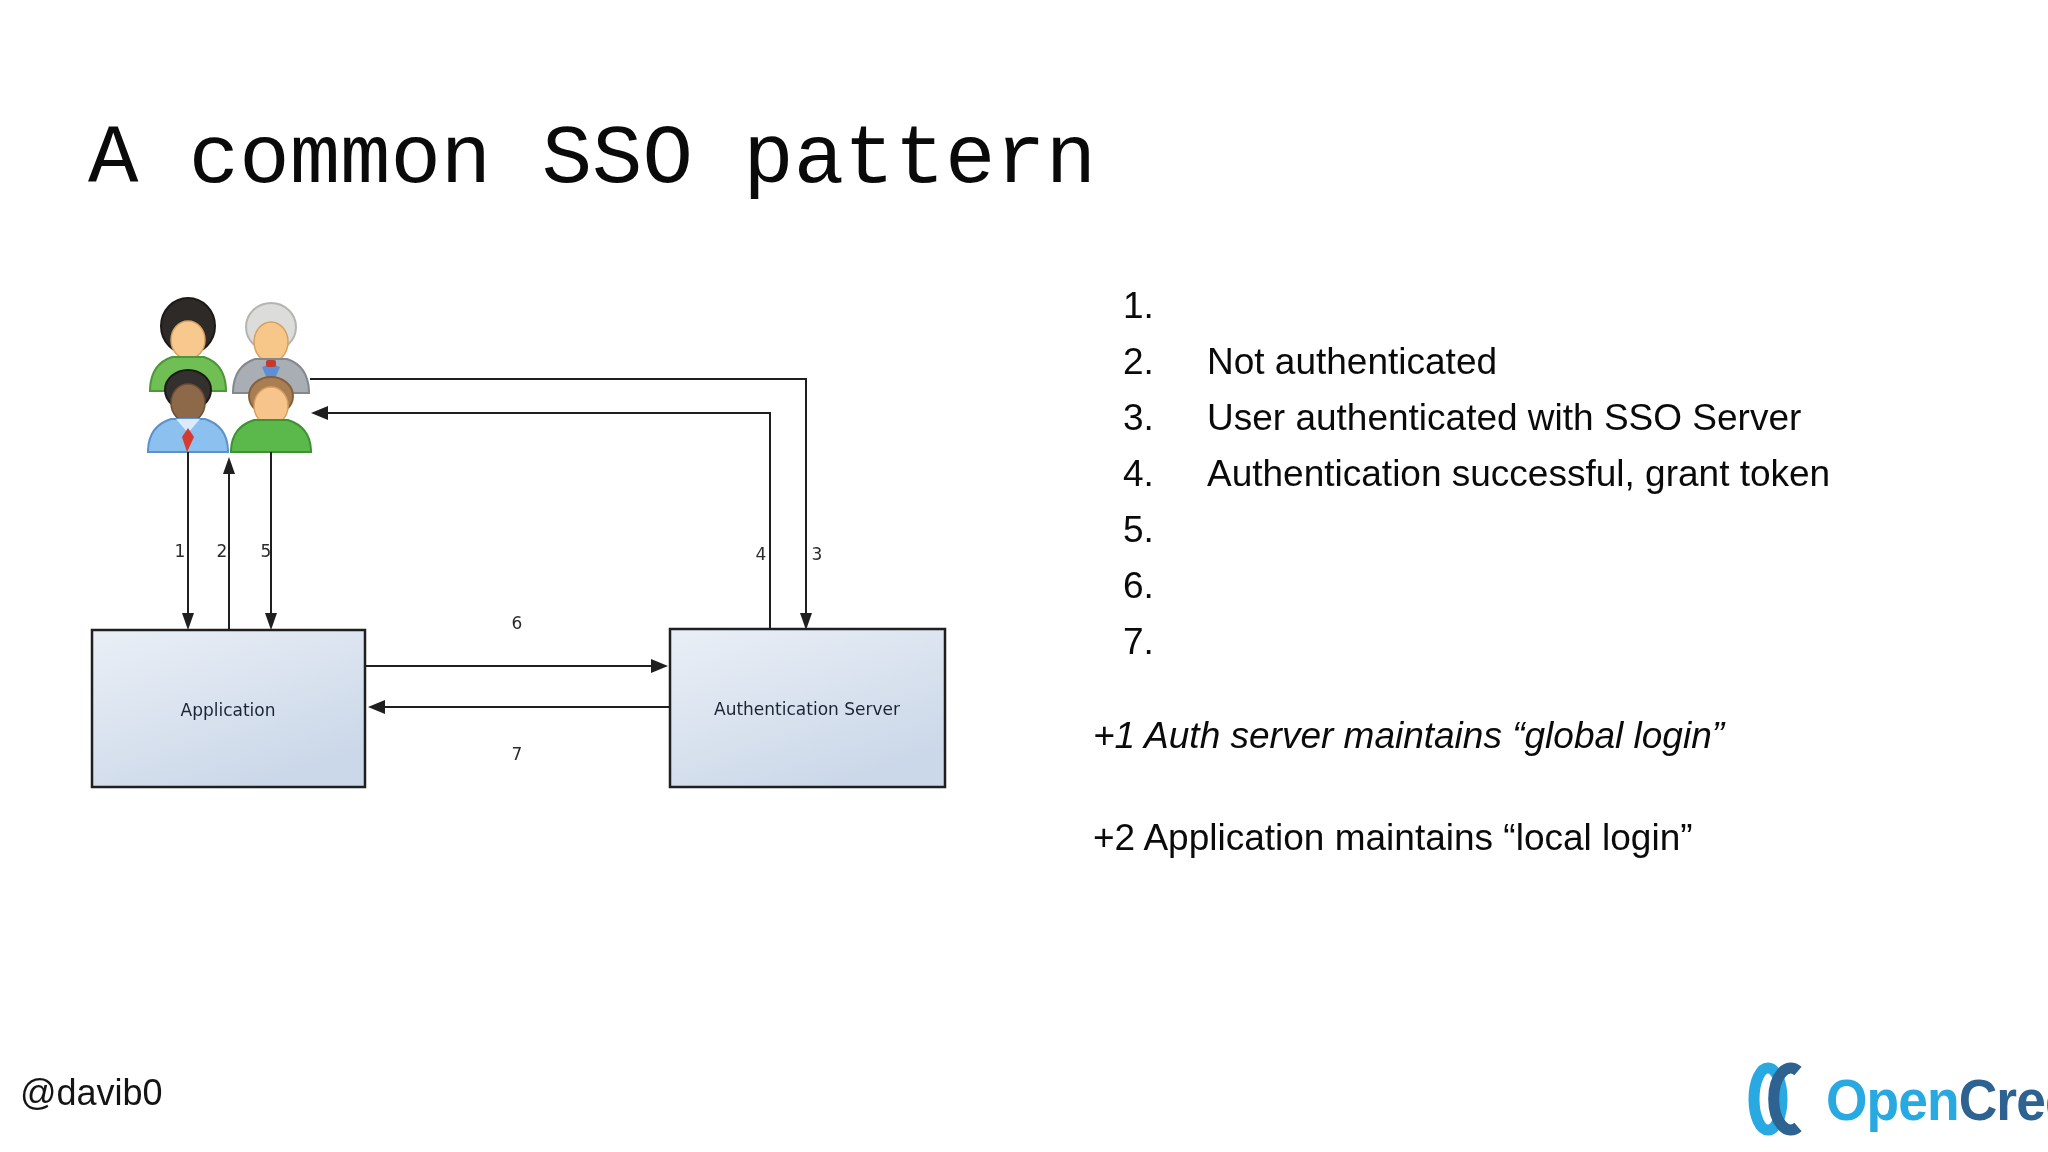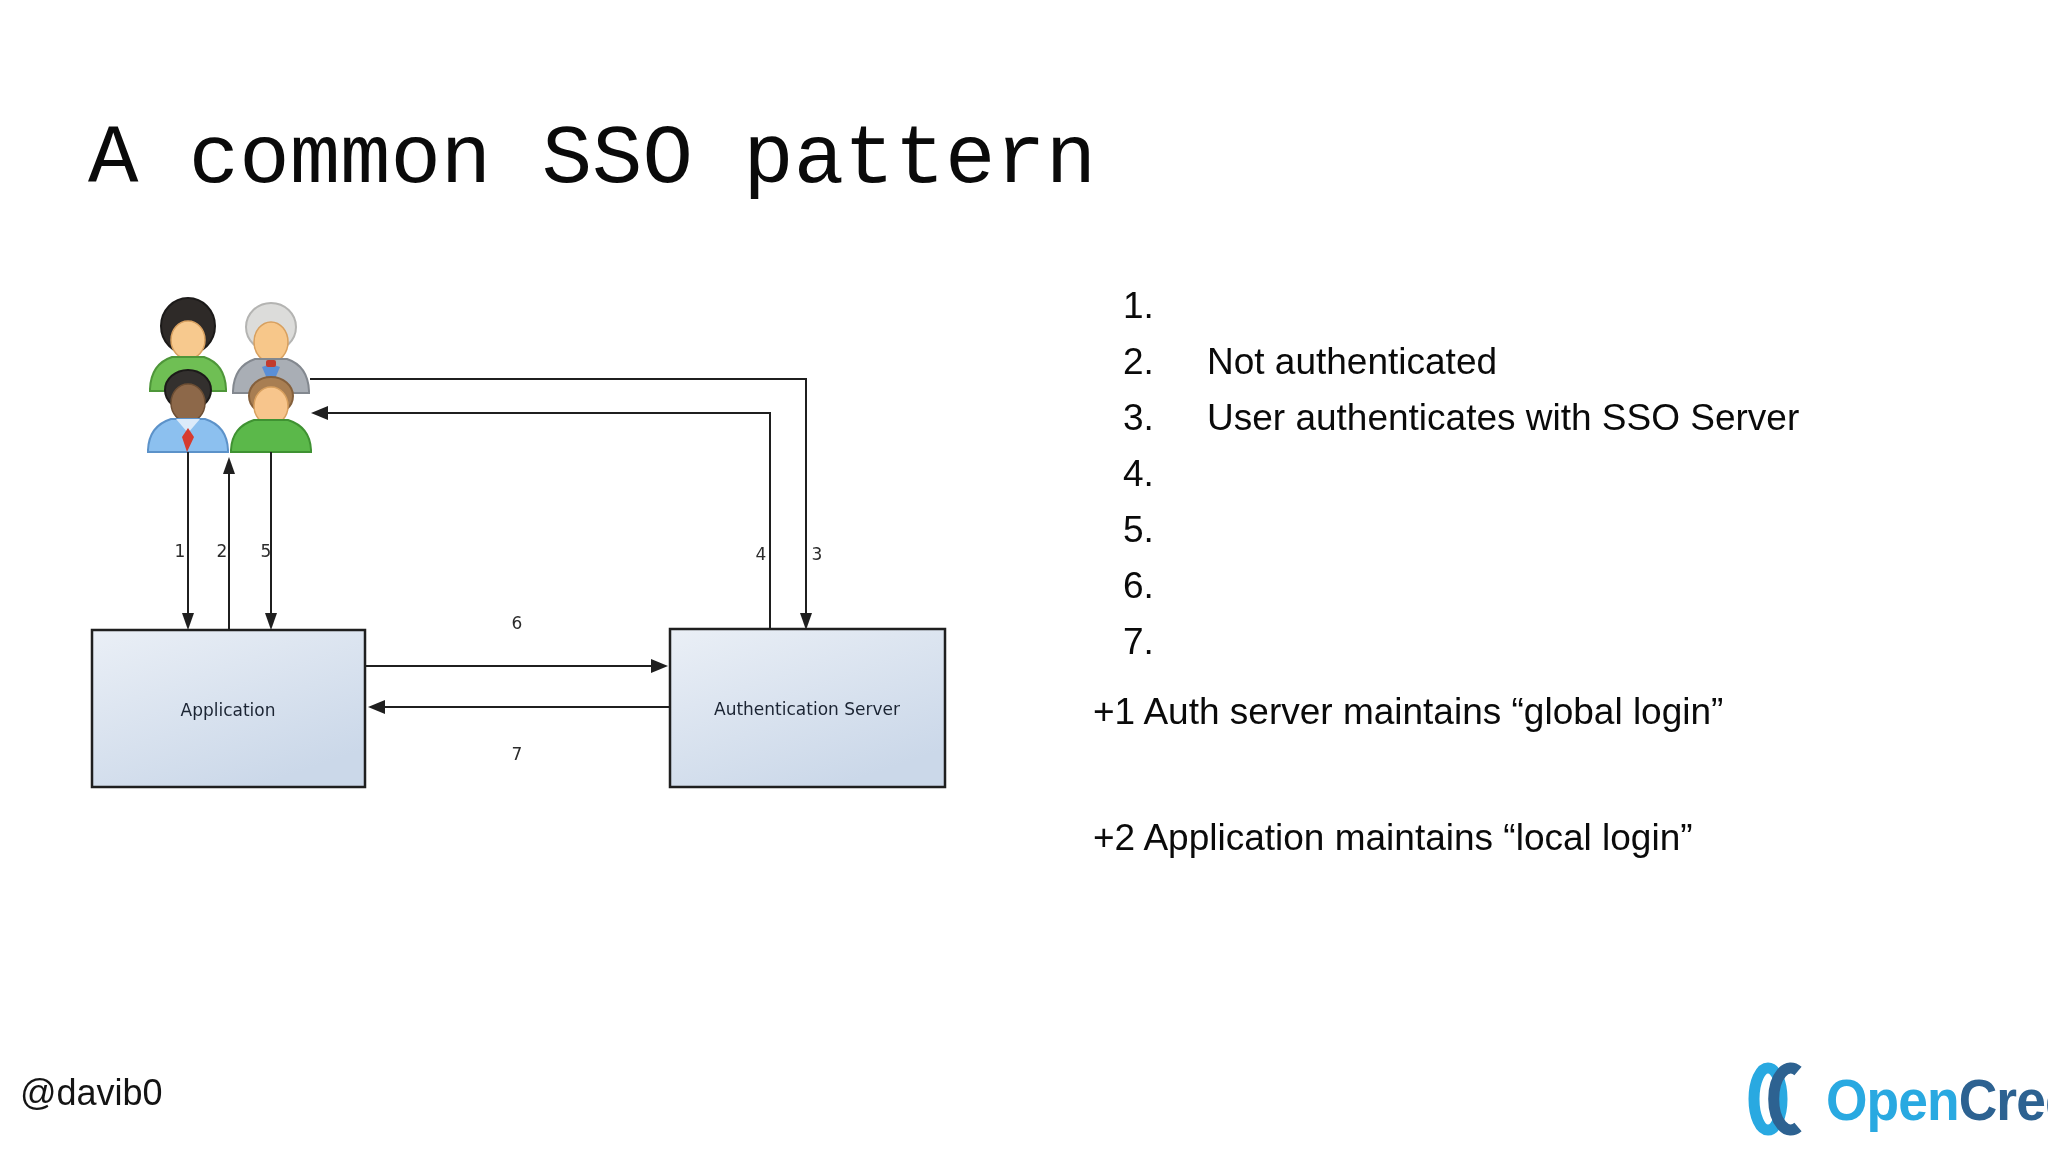--- a/index.html
+++ b/index.html
@@ -23,21 +23,21 @@
   }
   .steps{
     position:absolute;left:1123px;top:278px;
     font-size:37px;color:#0a0a0a;
   }
   .step-row{display:flex;height:56px;align-items:center;}
   .step-num{width:84px;flex:0 0 84px;}
   .note{
     position:absolute;left:1093px;font-size:37px;color:#0a0a0a;line-height:48px;
   }
-  .note-1{top:688px;}
+  .note-1{top:712px;font-style:italic;}
   .note-2{top:814px;text-align:center;}
   .handle{
     position:absolute;left:20px;top:1072px;font-size:36px;color:#141414;
   }
   .logo{
     position:absolute;left:1748px;top:1058px;height:82px;
     display:flex;align-items:center;gap:14px;
   }
   .logo-text{
     font-size:58px;font-weight:bold;letter-spacing:-1px;white-space:nowrap;
@@ -146,24 +146,25 @@
 <div class="steps">
   <div class="step-row">
     <span class="step-num">1.</span>
   </div>
   <div class="step-row">
     <span class="step-num">2.</span>
     <span class="step-text">Not authenticated</span>
   </div>
   <div class="step-row">
     <span class="step-num">3.</span>
-    <span class="step-text">User authenticates with SSO Server</span>
+    <span class="step-text">User authenticated with SSO Server</span>
   </div>
   <div class="step-row">
     <span class="step-num">4.</span>
+    <span class="step-text">Authentication successful, grant token</span>
   </div>
   <div class="step-row">
     <span class="step-num">5.</span>
   </div>
   <div class="step-row">
     <span class="step-num">6.</span>
   </div>
   <div class="step-row">
     <span class="step-num">7.</span>
   </div>

